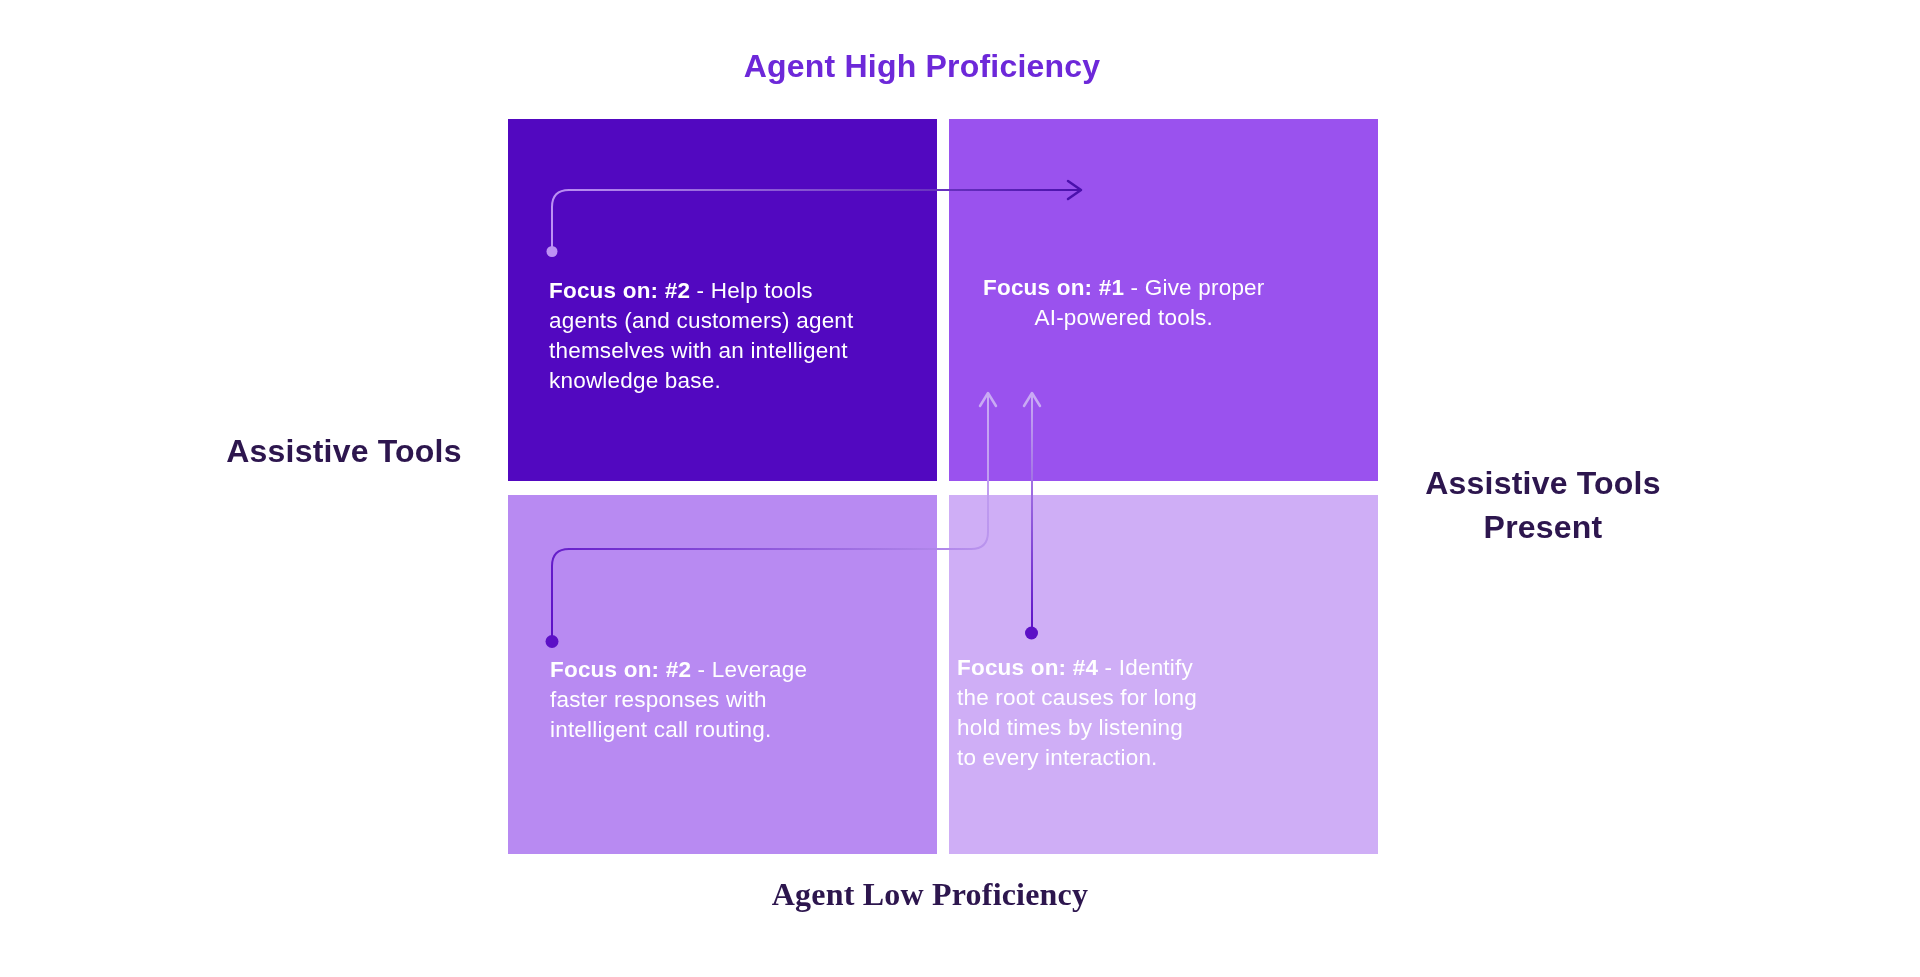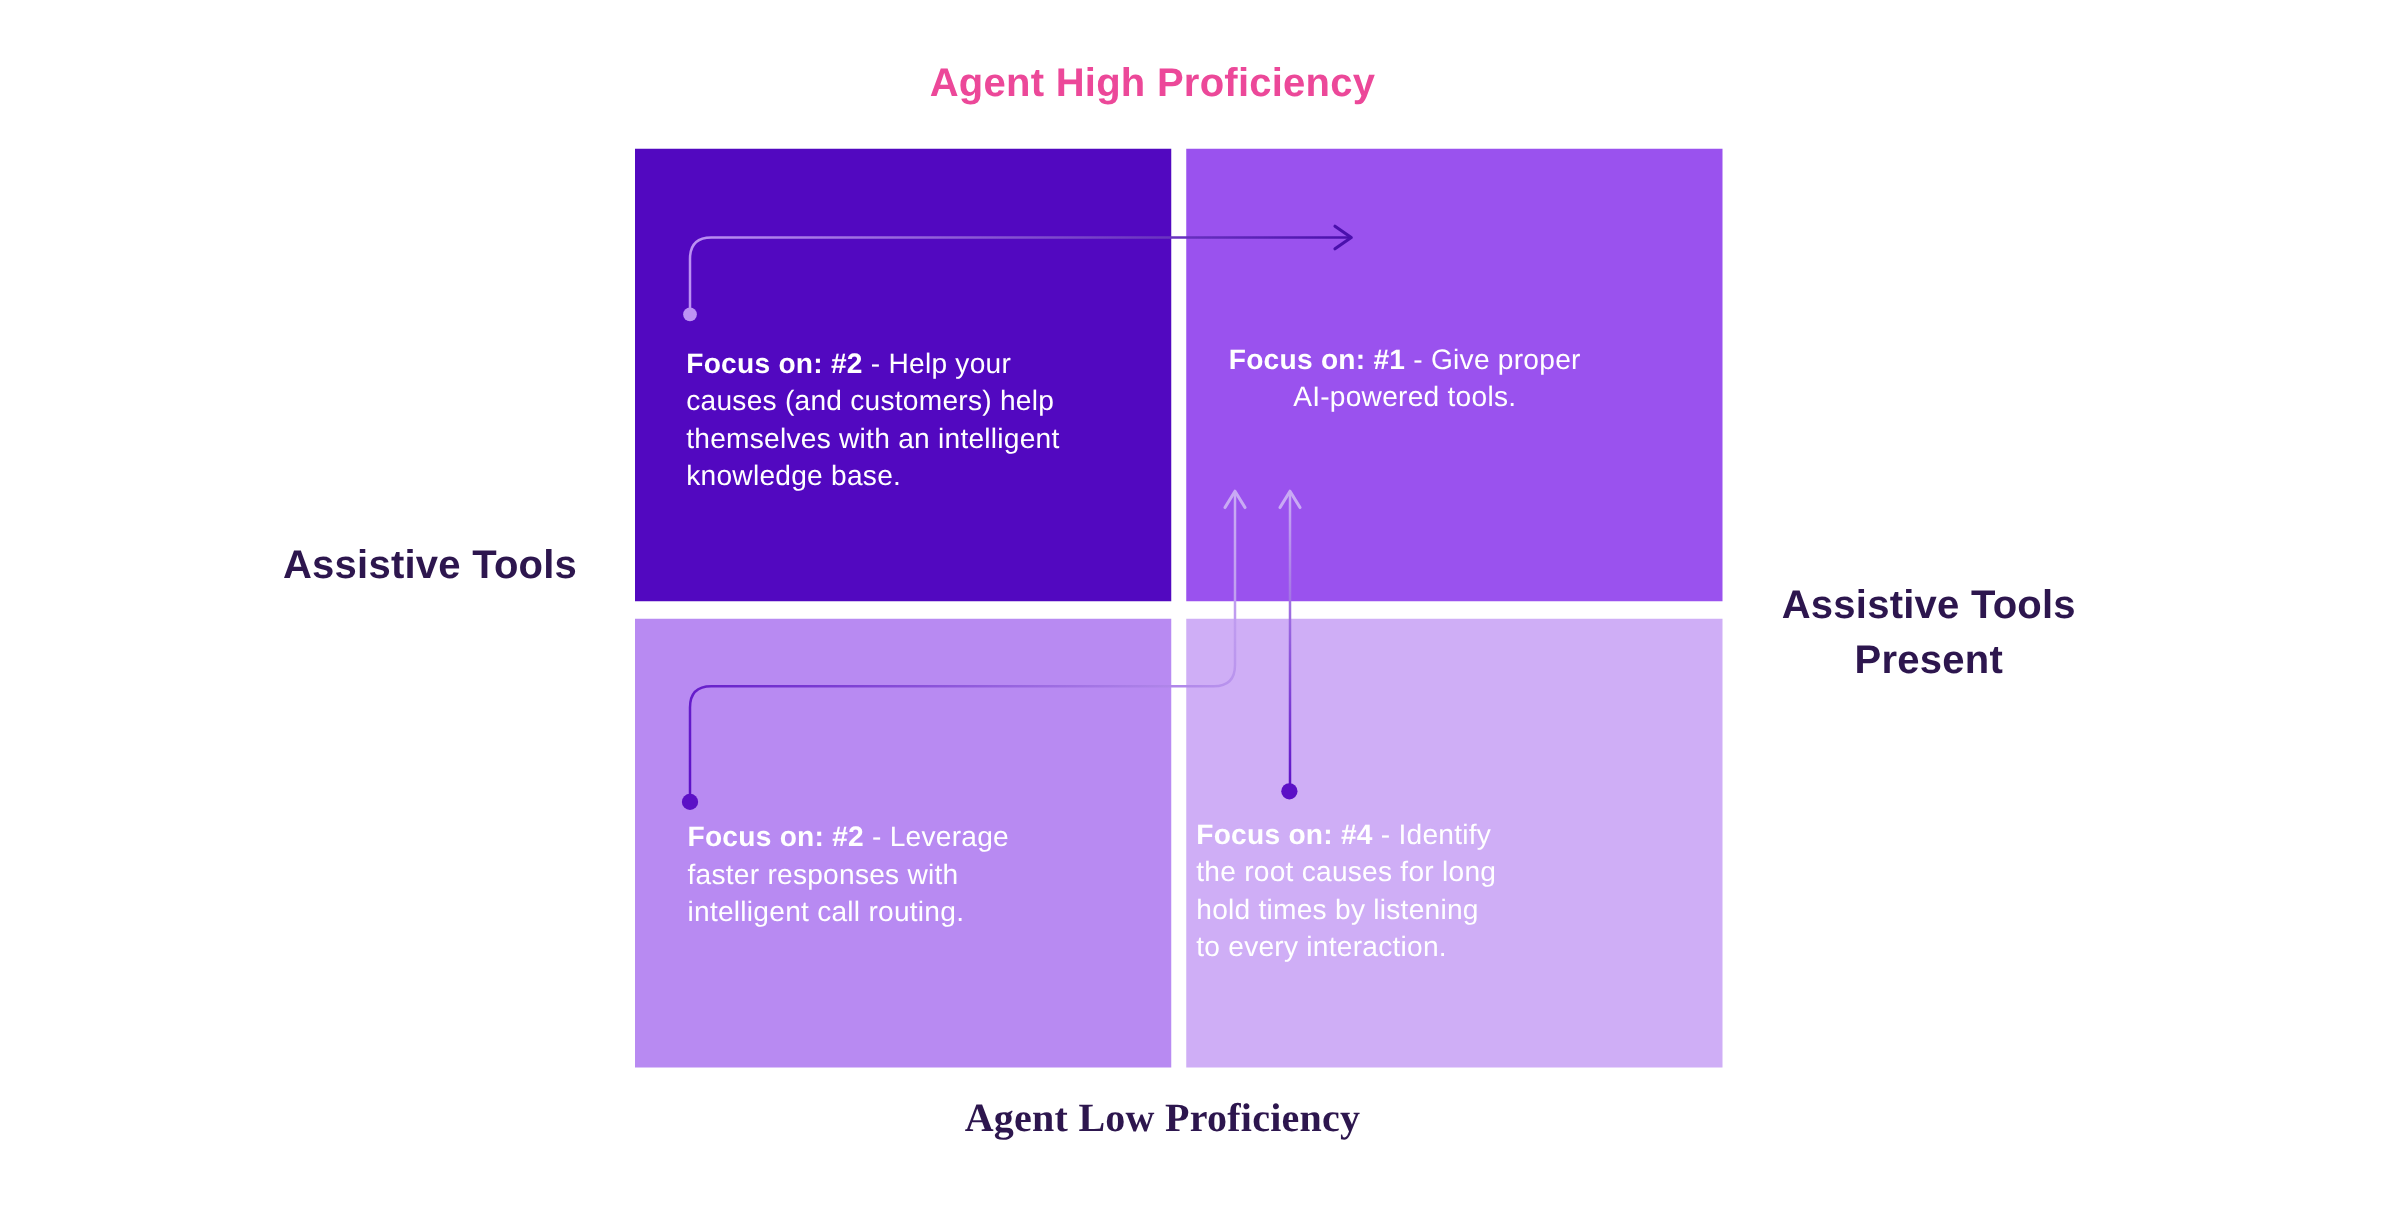--- a/index.html
+++ b/index.html
@@ -84,36 +84,36 @@
 
     <path d="M 552 641 L 552 566 Q 552 549 569 549 L 971 549 Q 988 549 988 532 L 988 396" fill="none" stroke="url(#gB)" stroke-width="2" stroke-linecap="round"></path>
     <path d="M 980 406 L 988 393 L 996 406" fill="none" stroke-width="2.5" stroke-linecap="round" stroke-linejoin="round" stroke="#c9aaf4"></path>
     <circle cx="552" cy="641.5" r="6.5" fill="#5c10c6"></circle>
 
     <path d="M 1032 632 L 1032 396" fill="none" stroke="url(#gC)" stroke-width="2" stroke-linecap="round"></path>
     <path d="M 1024 406 L 1032 393 L 1040 406" fill="none" stroke-width="2.5" stroke-linecap="round" stroke-linejoin="round" stroke="#c9aaf4"></path>
     <circle cx="1031.5" cy="633" r="6.5" fill="#5c10c6"></circle>
   </svg>
 
-  <div class="axis-label" id="label-top" style="color: #ec4899; text-align: right;">Agent High Proficiency</div>
+  <div class="axis-label" id="label-top" style="color: #6d28d9; text-align: right;">Agent High Proficiency</div>
 
   <div class="axis-label" id="label-bottom" style="color: rgb(45, 22, 78);">Agent Low Proficiency</div>
 
   <div class="axis-label" id="label-left" style="color: rgb(45, 22, 78);">
     <div>Assistive Tools</div>
   </div>
 
   <div class="axis-label" id="label-right" style="color: rgb(45, 22, 78);">
     <div>Assistive Tools</div>
     <div>Present</div>
   </div>
 
   <div class="qtext" id="qtext-2" style="color: rgb(255, 255, 255);">
-    <div><b>Focus on: #2</b><span> - Help your</span></div>
-    <div>causes (and customers) help</div>
+    <div><b>Focus on: #2</b><span> - Help tools</span></div>
+    <div>agents (and customers) agent</div>
     <div>themselves with an intelligent</div>
     <div>knowledge base.</div>
   </div>
 
   <div class="qtext" id="qtext-1" style="color: rgb(255, 255, 255);">
     <div><b>Focus on: #1</b><span> - Give proper</span></div>
     <div>AI-powered tools.</div>
   </div>
 
   <div class="qtext" id="qtext-3" style="color: rgb(255, 255, 255);">

